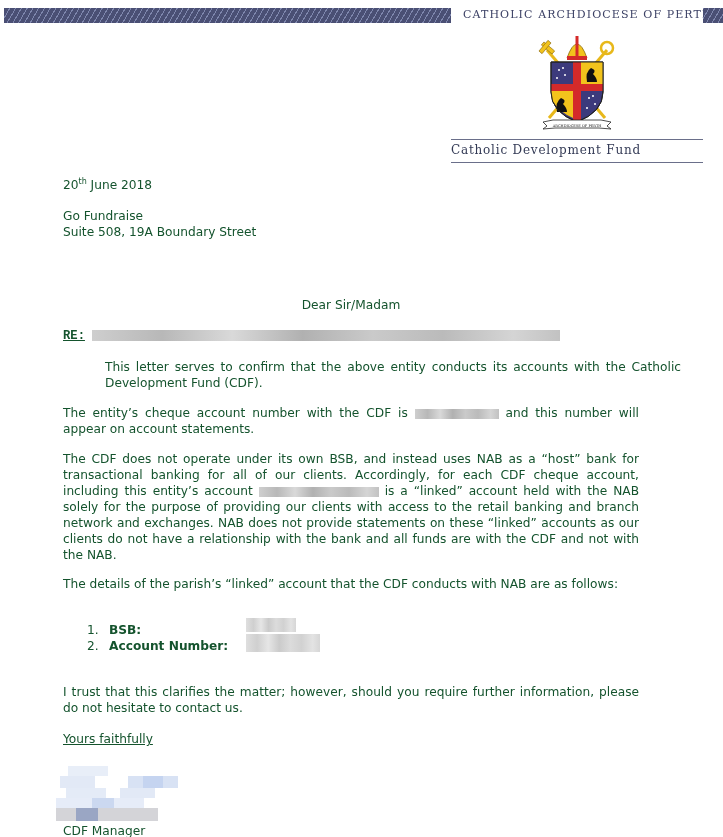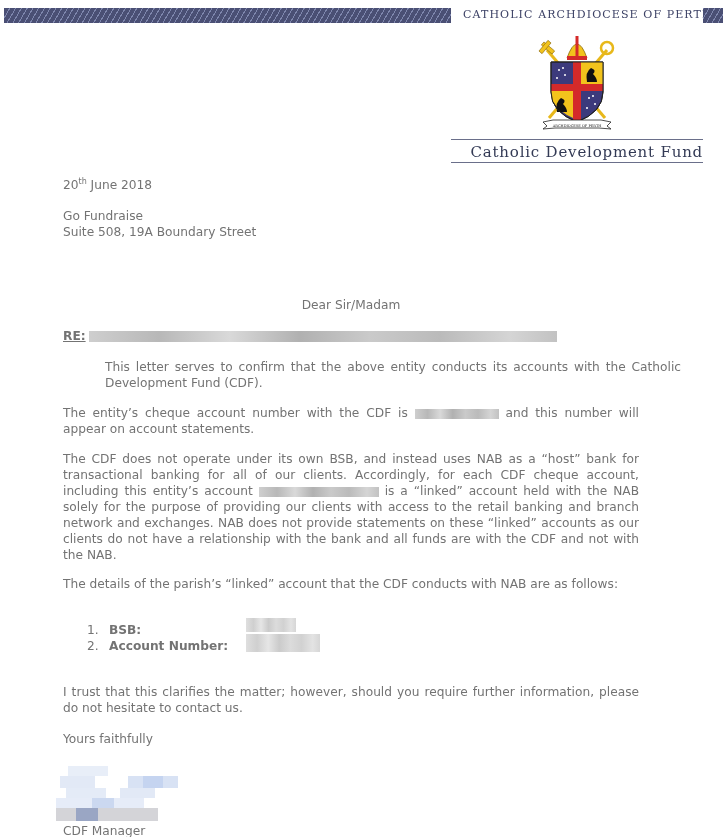--- a/index.html
+++ b/index.html
@@ -52,33 +52,33 @@
       top: 139px;
       width: 252px;
       height: 22px;
       border-top: 1.5px solid #6a6f8a;
       border-bottom: 1.5px solid #6a6f8a;
     }
     .fund-title {
       position: absolute;
       left: 0; right: 0;
       top: 3px;
-      text-align: right;
+      text-align: left;
       font-family: "DejaVu Serif", serif;
-      font-size: 15px;
+      font-size: 12px;
       letter-spacing: 0.8px;
       color: #333a55;
     }
     .letter {
       position: absolute;
       left: 63px;
       width: 576px;
       font-size: 12.2px;
       line-height: 16px;
-      color: #737373;
+      color: #14532d;
     }
     .line { white-space: nowrap; display: block; }
     .justify {
       text-align: justify;
     }
     .blur {
       display: inline-block;
       vertical-align: middle;
       background: linear-gradient(90deg, #c9c9c9 0%, #b0b0b0 15%, #d5d5d5 30%, #a8a8a8 45%, #c4c4c4 60%, #b3b3b3 75%, #d0d0d0 90%, #bbbbbb 100%);
       opacity: 0.9;
@@ -154,21 +154,21 @@
   <span>20</span><sup style="font-size:8px;">th</sup><span> June 2018</span>
 </div>
 
 <div class="letter" style="top:208px;">
   <span class="line">Go Fundraise</span>
   <span class="line">Suite 508, 19A Boundary Street</span>
 </div>
 
 <div class="letter" style="top:297px;text-align:center;">Dear Sir/Madam</div>
 
-<div class="letter" style="top:328px;">
+<div class="letter" style="top:328px;font-family:Liberation Mono, monospace;">
   <span class="re-label">RE:</span>
   <span class="blur" style="width:468px;height:11px;"></span>
 </div>
 
 <div class="letter justify" style="top:359px;margin-left:42px;">This letter serves to confirm that the above entity conducts its accounts with the Catholic Development Fund (CDF).</div>
 
 <div class="letter justify" style="top:405px;">
   <span>The entity’s cheque account number with the CDF is </span><span class="blur" style="width:84px;height:10px;"></span><span> and this number will appear on account statements.</span>
 </div>
 
@@ -186,21 +186,21 @@
   <div class="list-row">
     <span class="list-num">2.</span>
     <span class="list-label">Account Number:</span>
   </div>
 </div>
 <div class="blur" style="position:absolute;left:246px;top:618px;width:50px;height:14px;opacity:0.6;"></div>
 <div class="blur" style="position:absolute;left:246px;top:634px;width:74px;height:18px;opacity:0.6;"></div>
 
 <div class="letter justify" style="top:684px;">I trust that this clarifies the matter; however, should you require further information, please do not hesitate to contact us.</div>
 
-<div class="letter" style="top:731px;">Yours faithfully</div>
+<div class="letter" style="top:731px;text-decoration:underline;">Yours faithfully</div>
 
 <svg class="sig-blur" viewBox="0 0 130 55">
   <rect x="20" y="0" width="40" height="10" fill="#e8eef8"></rect>
   <rect x="12" y="10" width="35" height="12" fill="#e2e9f6"></rect>
   <rect x="80" y="10" width="50" height="12" fill="#d8e2f4"></rect>
   <rect x="95" y="10" width="20" height="12" fill="#c5d4f0"></rect>
   <rect x="18" y="22" width="40" height="10" fill="#e4ebf7"></rect>
   <rect x="72" y="22" width="35" height="10" fill="#e2e9f6"></rect>
   <rect x="8" y="32" width="88" height="10" fill="#e6ecf8"></rect>
   <rect x="44" y="32" width="22" height="10" fill="#cbd8f0"></rect>

